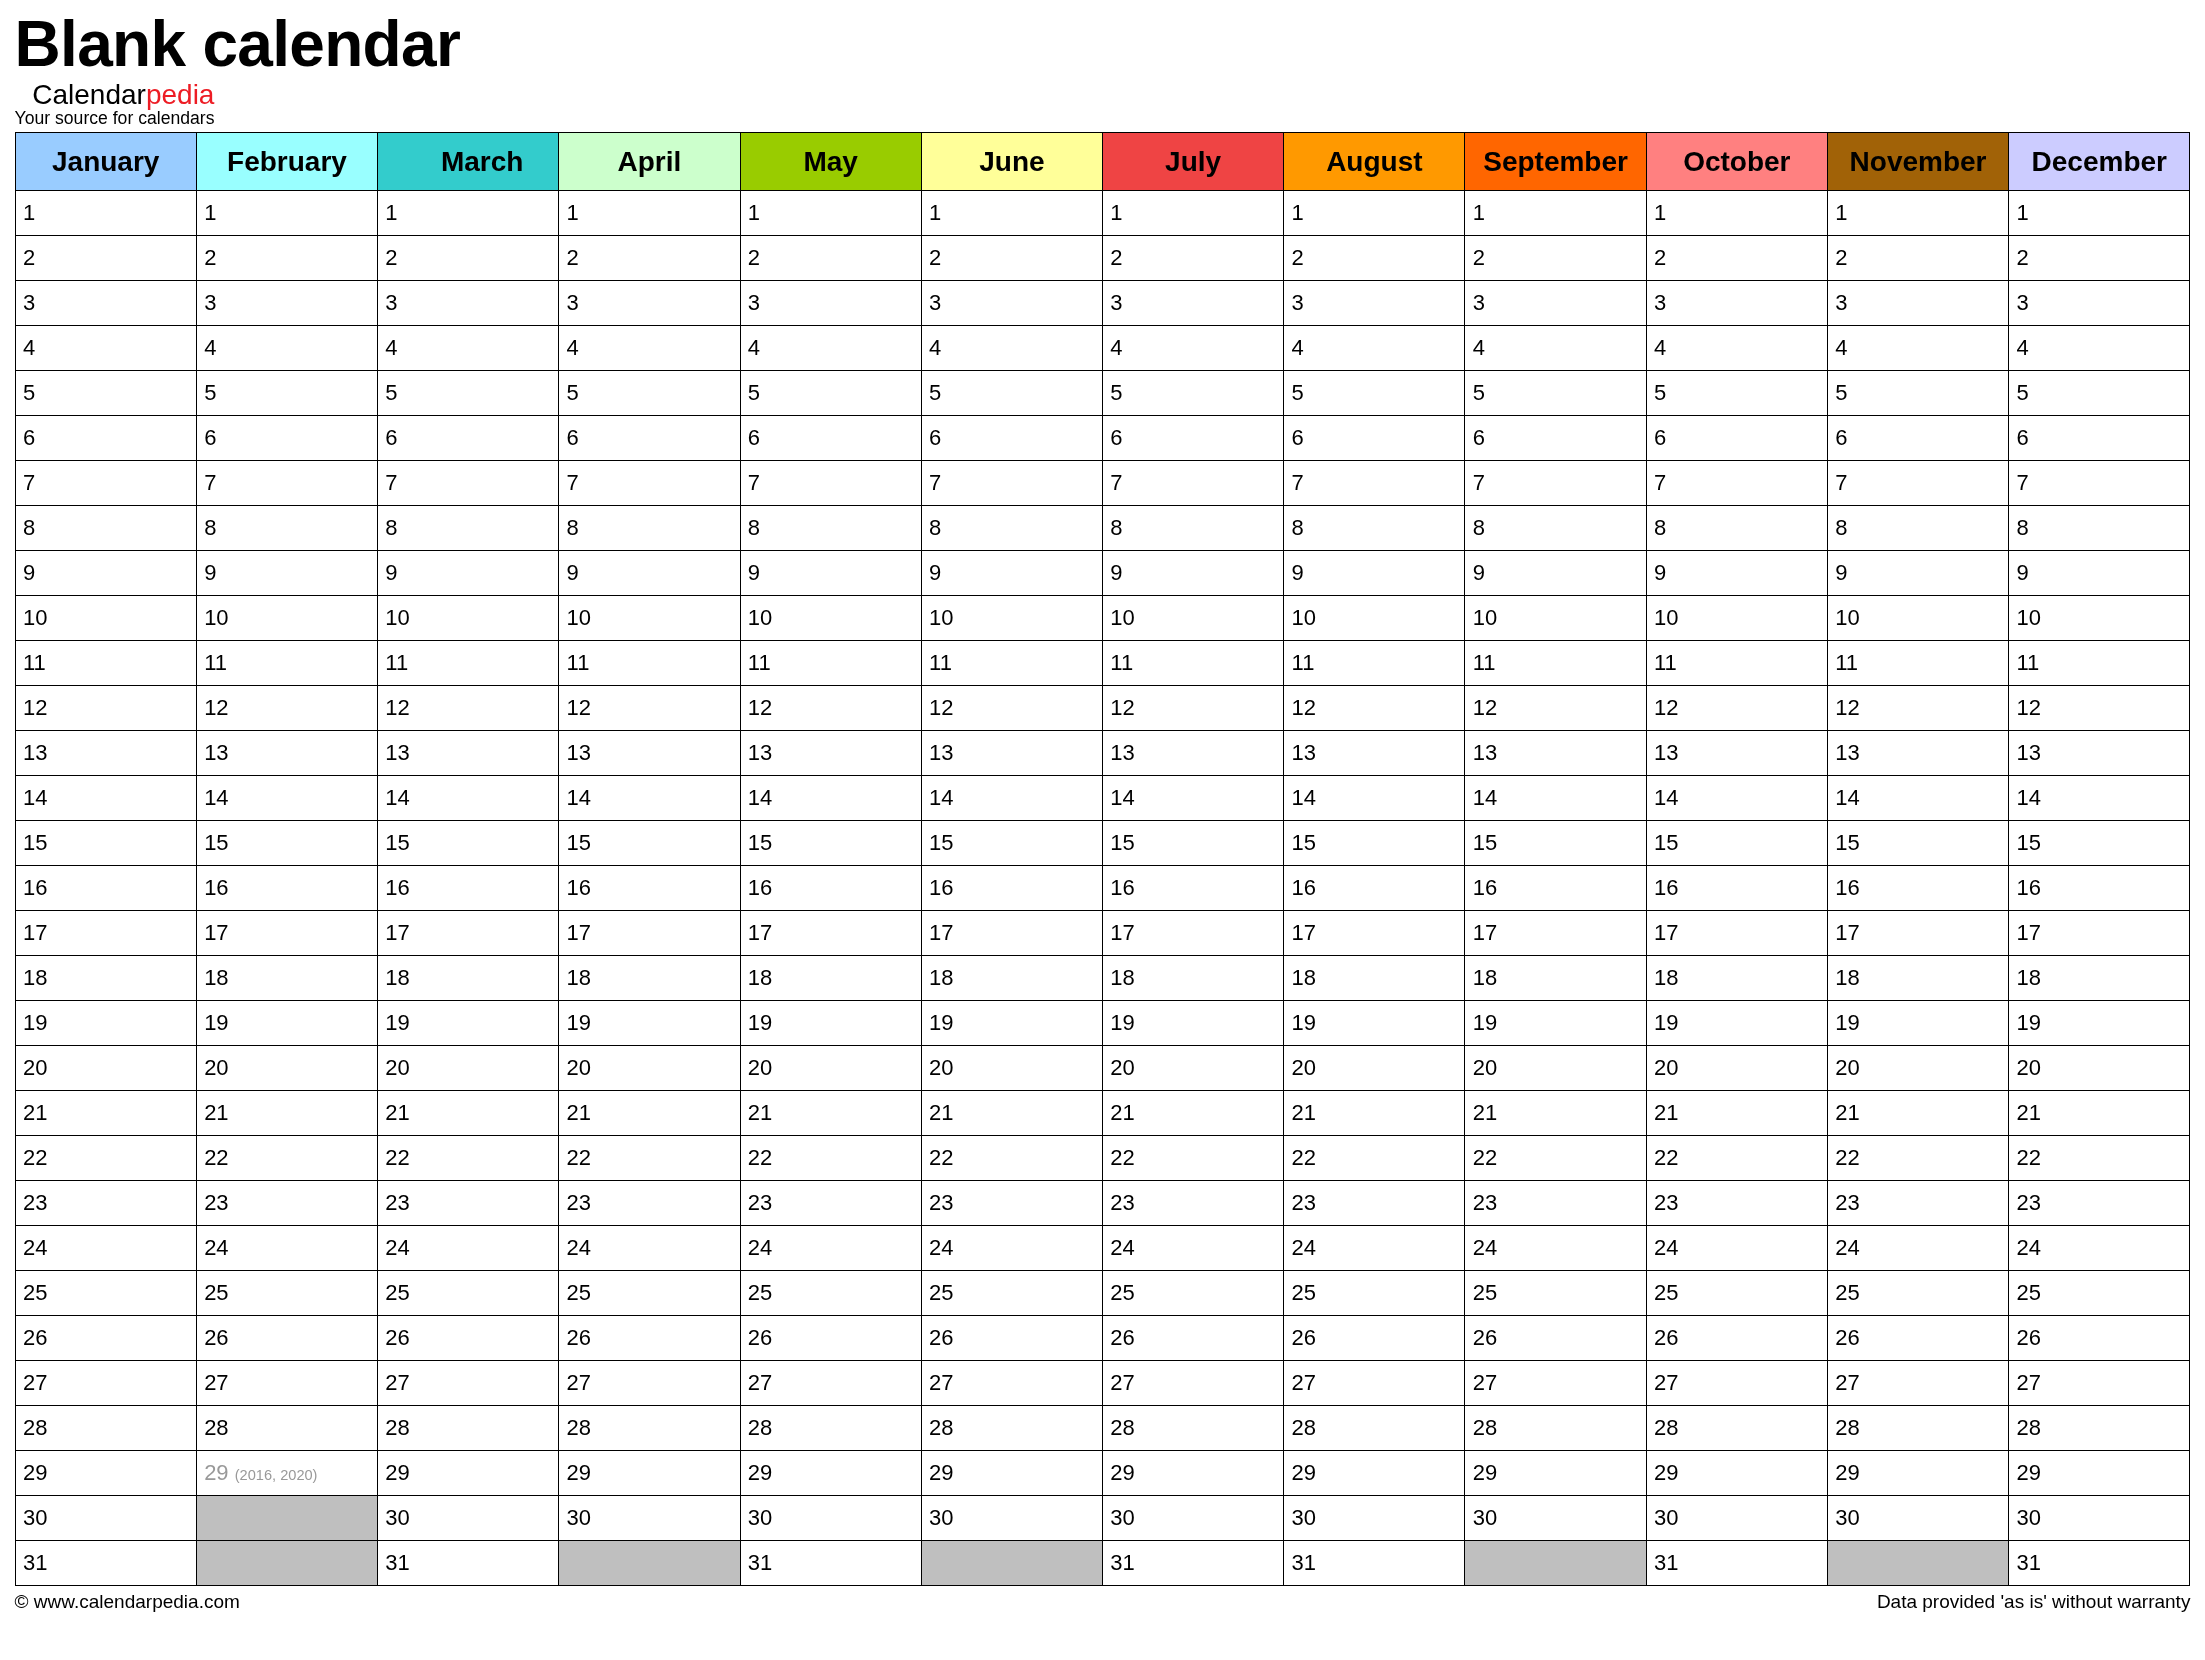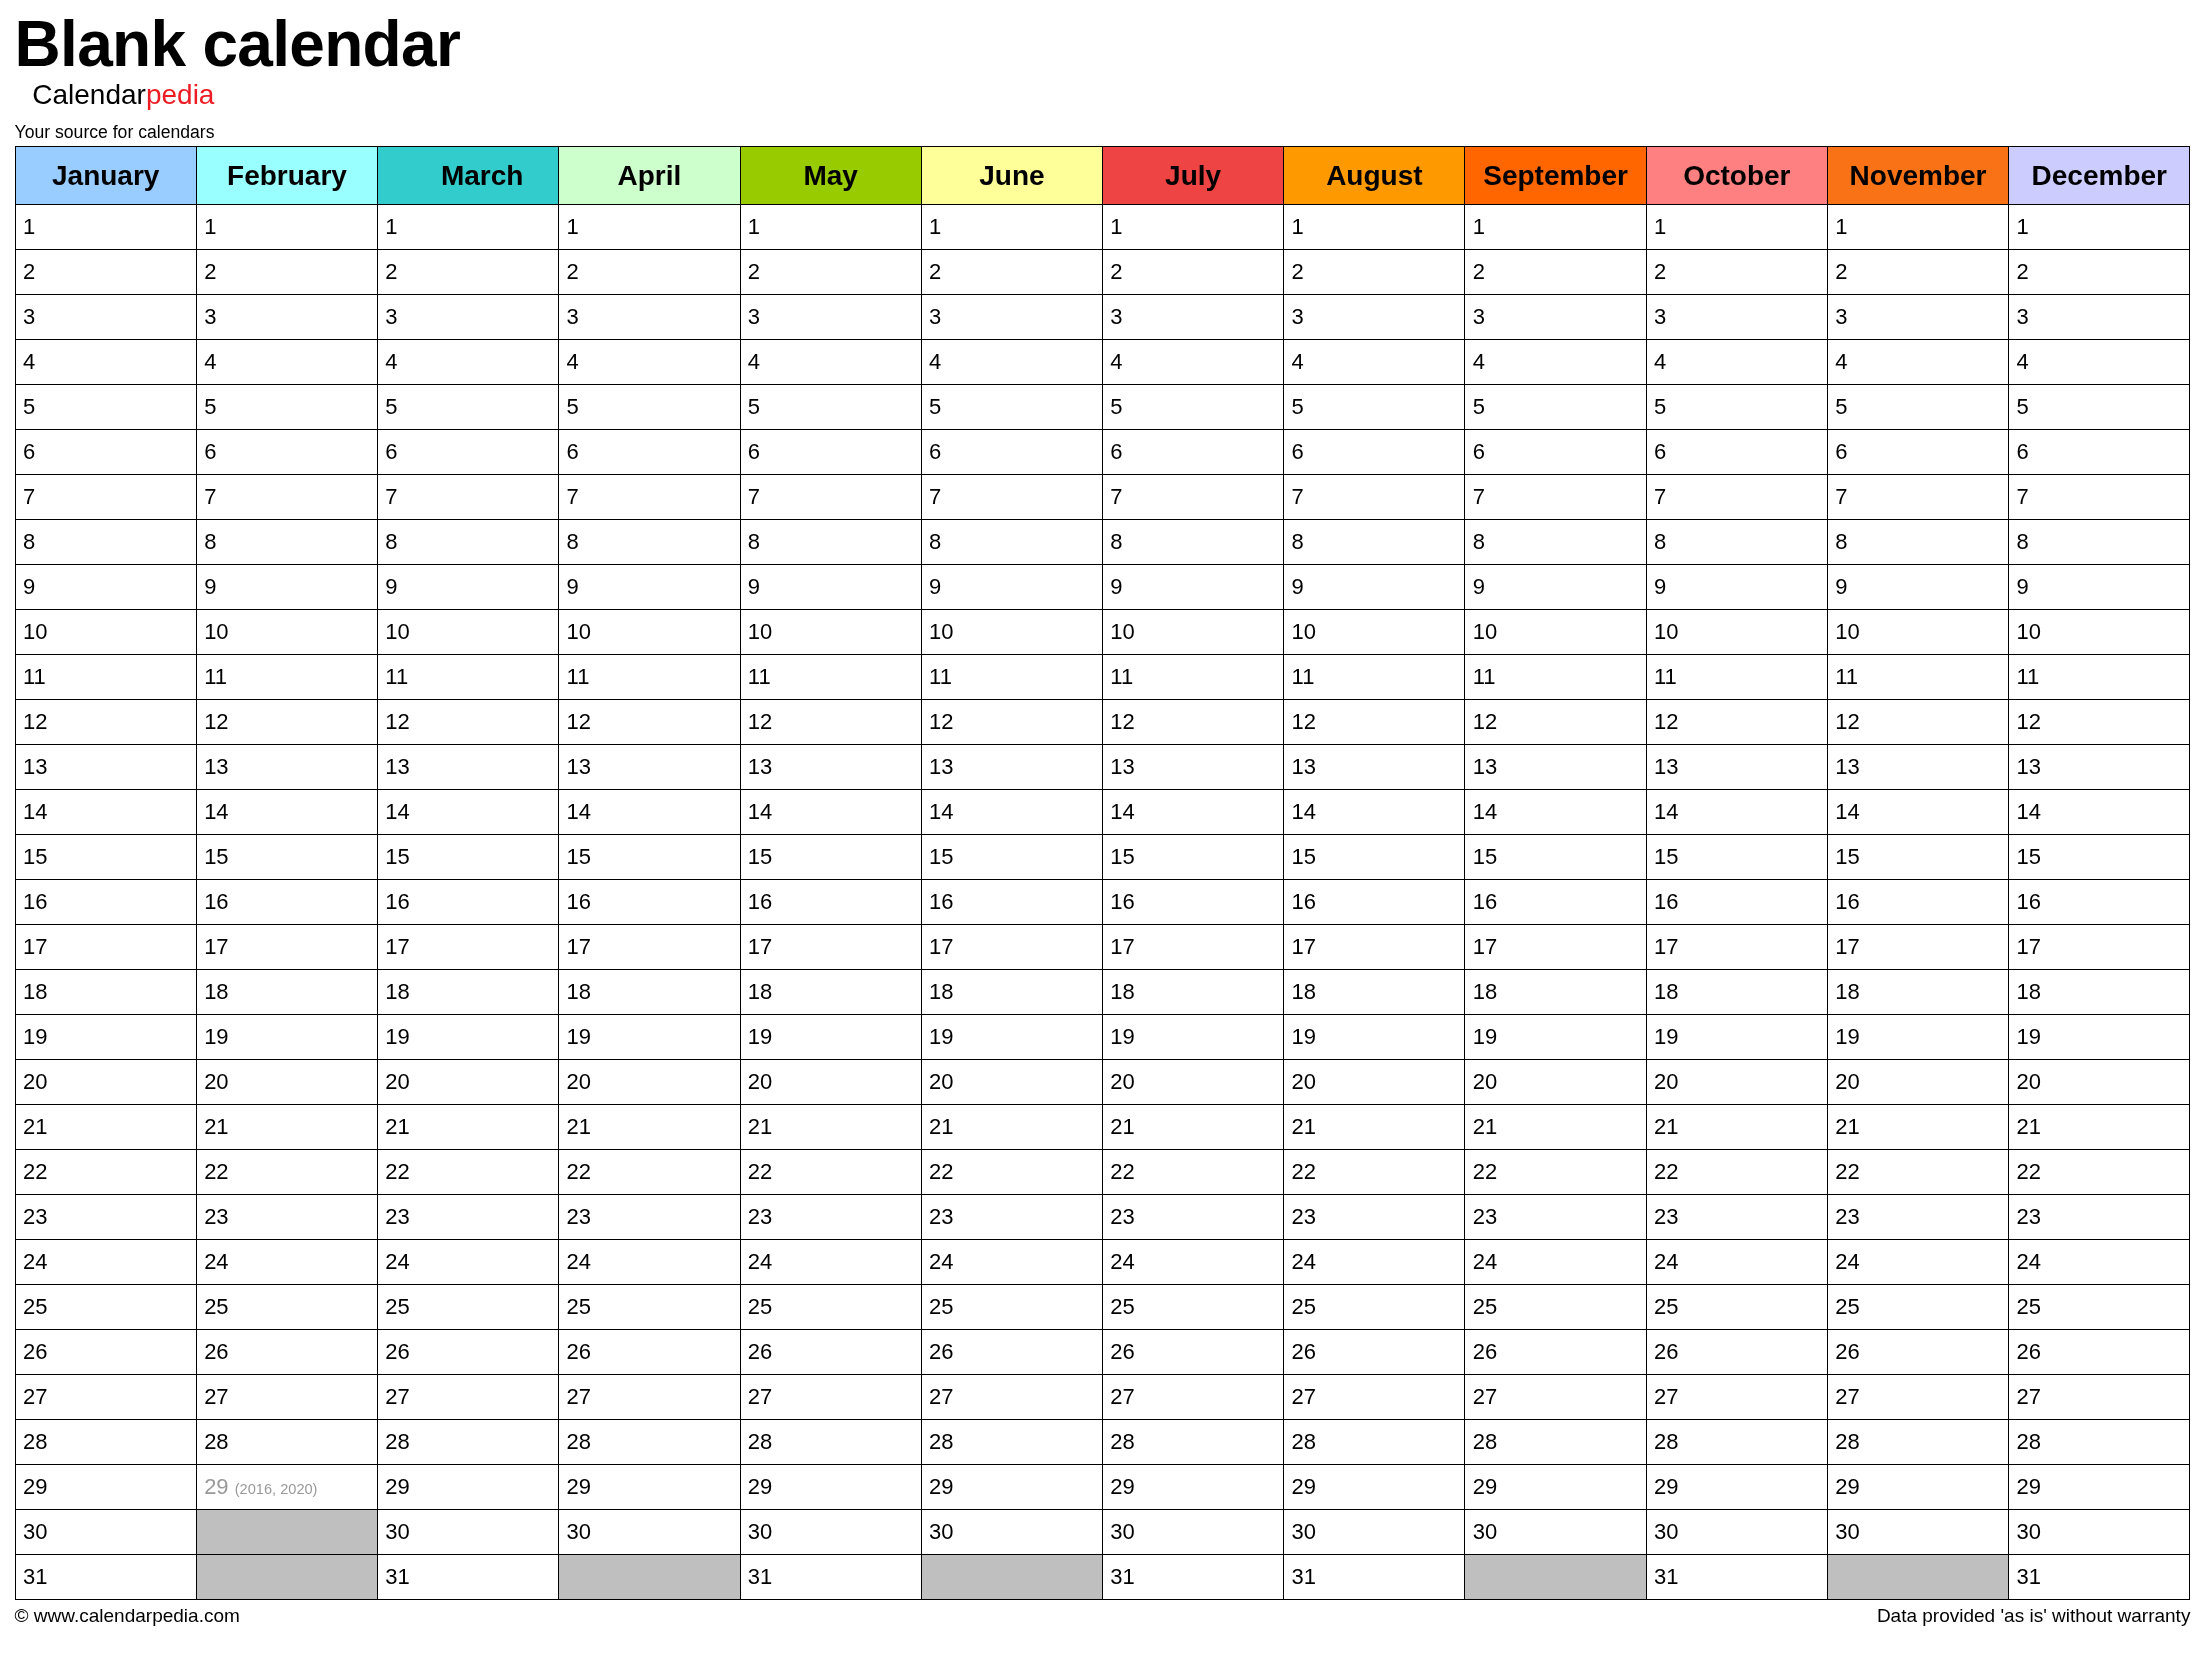--- a/index.html
+++ b/index.html
@@ -25,21 +25,21 @@
     letter-spacing: -0.7px;
   }
   .brand {
     text-align: right;
     line-height: 1.05;
     margin-top: 4.4px;
   }
   .brand-name { font-size: 28px; font-weight: normal; }
   .brand-name .b1 { color: #000; }
   .brand-name .b2 { color: #ed1c24; font-weight: normal; }
-  .brand-tag { font-size: 17.6px; color: #000; margin-top: 14px; }
+  .brand-tag { font-size: 17.6px; color: #000; margin-top: 0; }
   table.cal {
     border-collapse: collapse;
     width: 100%;
     table-layout: fixed;
   }
   table.cal th, table.cal td {
     border: 1.5px solid #000;
     padding: 0;
     height: 45px;
     vertical-align: middle;
@@ -92,21 +92,21 @@
         <th style="background: rgb(153, 204, 255);">January</th>
         <th style="background: rgb(153, 255, 255);">February</th>
         <th style="background: rgb(51, 204, 204); padding-left: 28px;">March</th>
         <th style="background: rgb(204, 255, 204);">April</th>
         <th style="background: rgb(153, 204, 0);">May</th>
         <th style="background: rgb(255, 255, 153);">June</th>
         <th style="background: #ef4444;">July</th>
         <th style="background: rgb(255, 153, 0);">August</th>
         <th style="background: rgb(255, 102, 0);">September</th>
         <th style="background: rgb(255, 128, 128);">October</th>
-        <th style="background: #f97316;">November</th>
+        <th style="background: #a16207;">November</th>
         <th style="background: rgb(204, 204, 255);">December</th>
       </tr>
   </thead>
   <tbody id="cal-body">
       <tr>
         <td>1</td>
         <td>1</td>
         <td>1</td>
         <td>1</td>
         <td>1</td>

